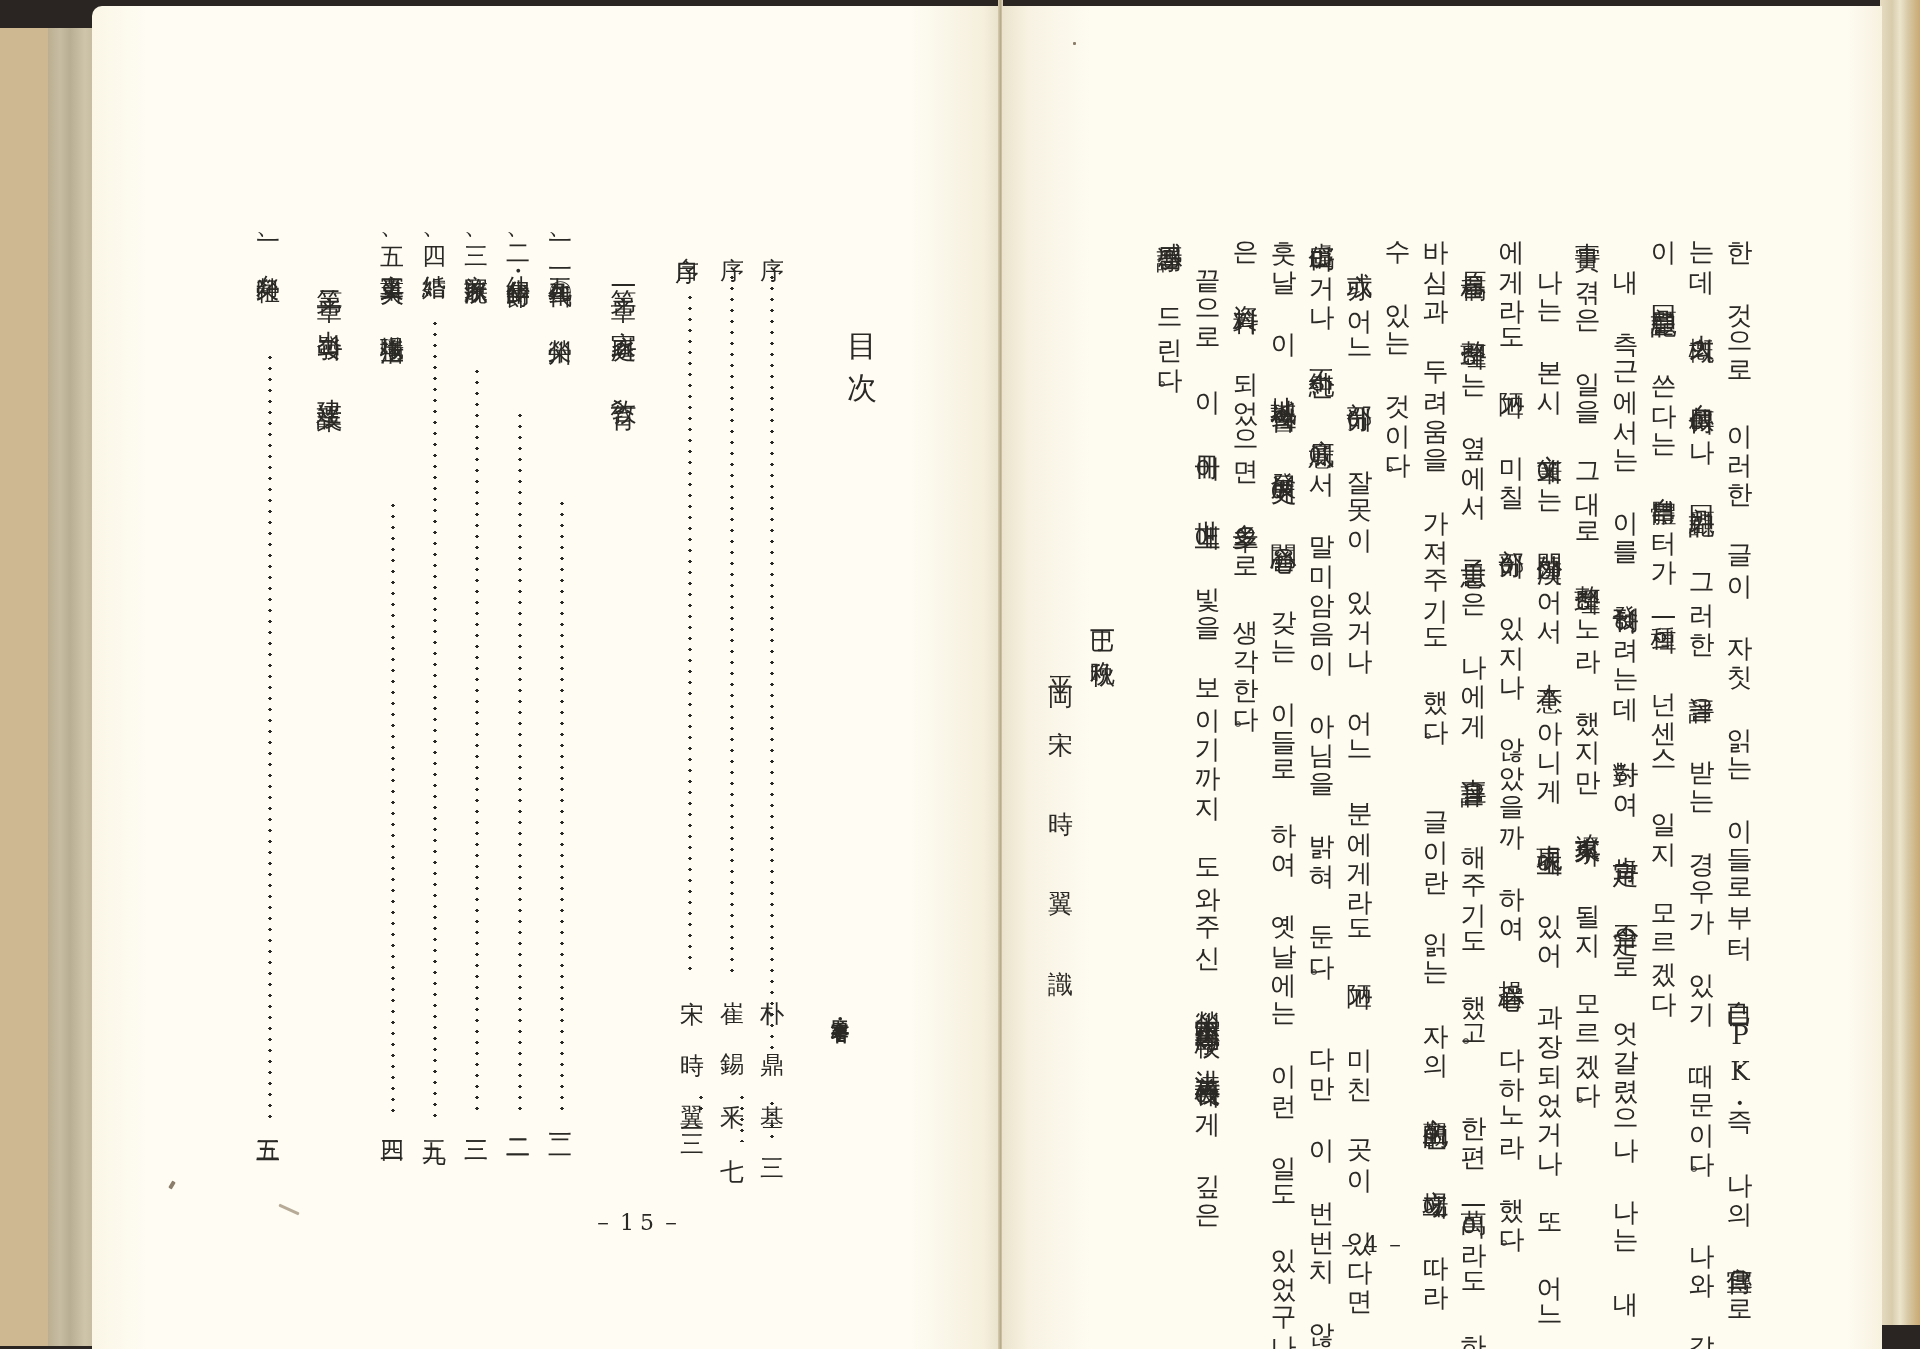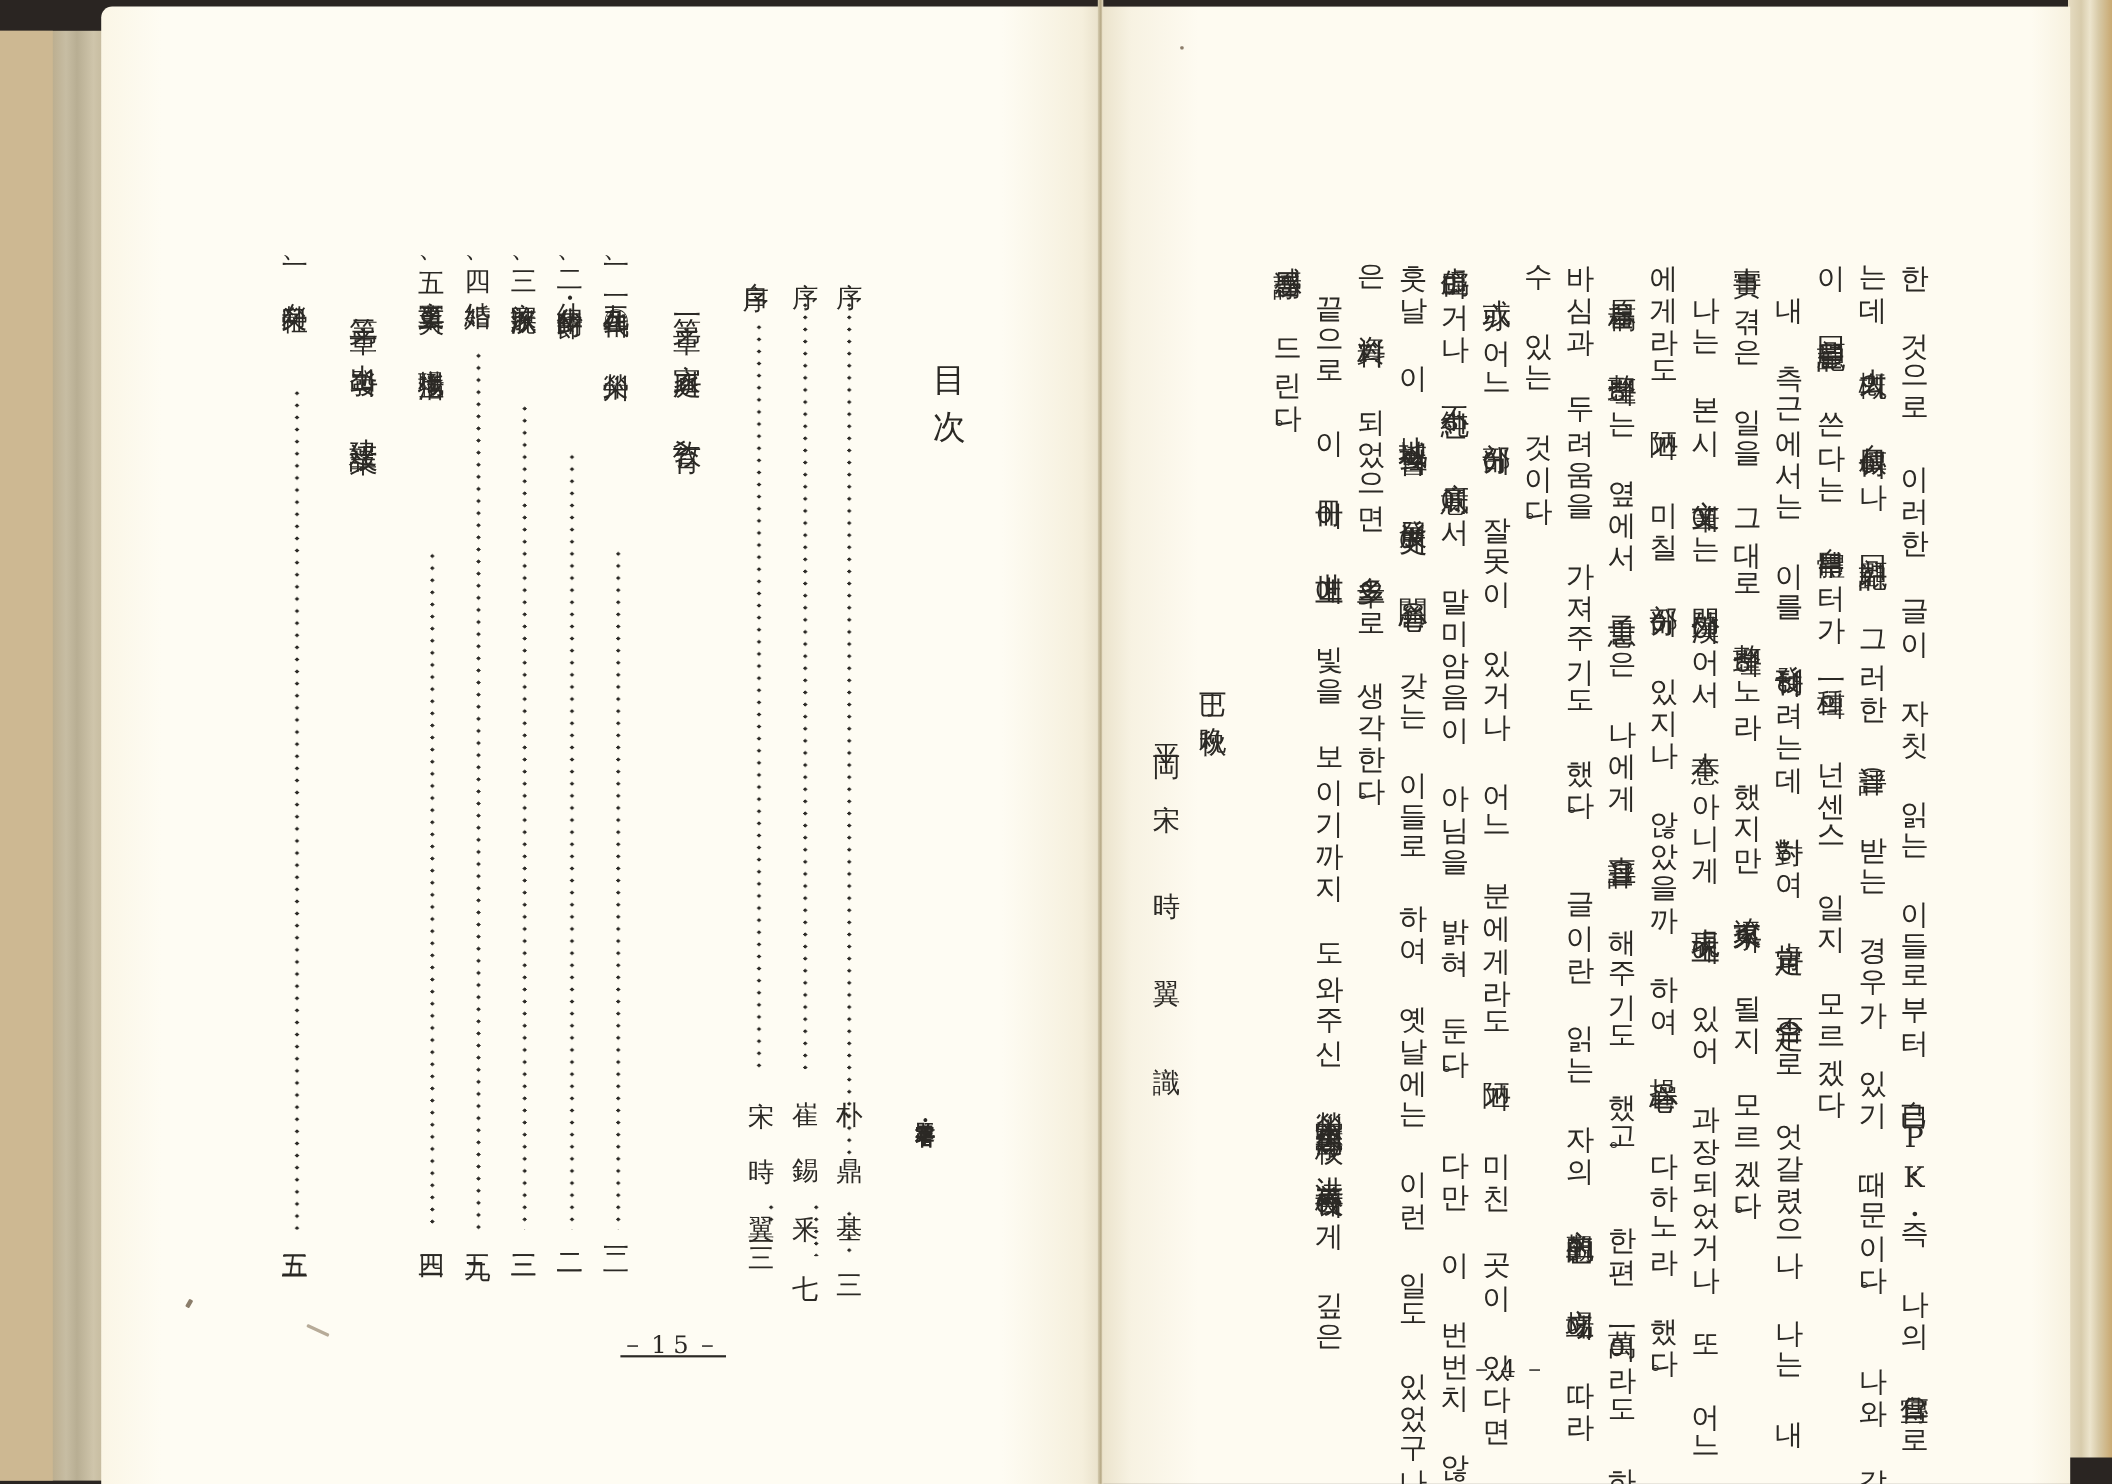--- a/index.html
+++ b/index.html
@@ -106,21 +106,21 @@
 <div class="vcol entry" style="left:372px; top:228px;">五、實業工夫와　職場生活</div>
 <div class="dots" style="left:391px; top:500px; height:618px;"></div>
 <div class="vcol num" style="left:372px; top:1122px;">四三</div>
 
 <div class="vcol chapter" style="left:310px; top:268px;">第二章　出發과　建設業</div>
 
 <div class="vcol entry" style="left:248px; top:228px;">一、向榮社</div>
 <div class="dots" style="left:268px; top:352px; height:766px;"></div>
 <div class="vcol num" style="left:248px; top:1122px;">五三</div>
 
-<div class="pagenum" style="left:564px; top:1208px;text-decoration:underline;">－15－</div>
+<div class="pagenum" style="left:592px; top:1208px;">－15－</div>
 
 <div class="speck" style="left:170px; top:1181px; width:4px; height:8px; transform:rotate(30deg);"></div>
 <div class="speck" style="left:278px; top:1208px; width:22px; height:3px; transform:rotate(25deg); background:#b7ab98;"></div>
 
 <div class="spine"></div>
 
 <div class="page page-right"></div>
 
 <div class="vcol body-col" style="left:1720px; top:222px;">한 것으로 이러한 글이 자칫 읽는 이들로부터 自己 P・K・즉 나의 宣傳으로 誤解될 수도 있</div>
 <div class="vcol body-col" style="left:1682px; top:222px;">는데 大槪의 自叔傳이나 回顧記가 그러한 評을 받는 경우가 있기 때문이다。 나와 같은 凡人</div>

